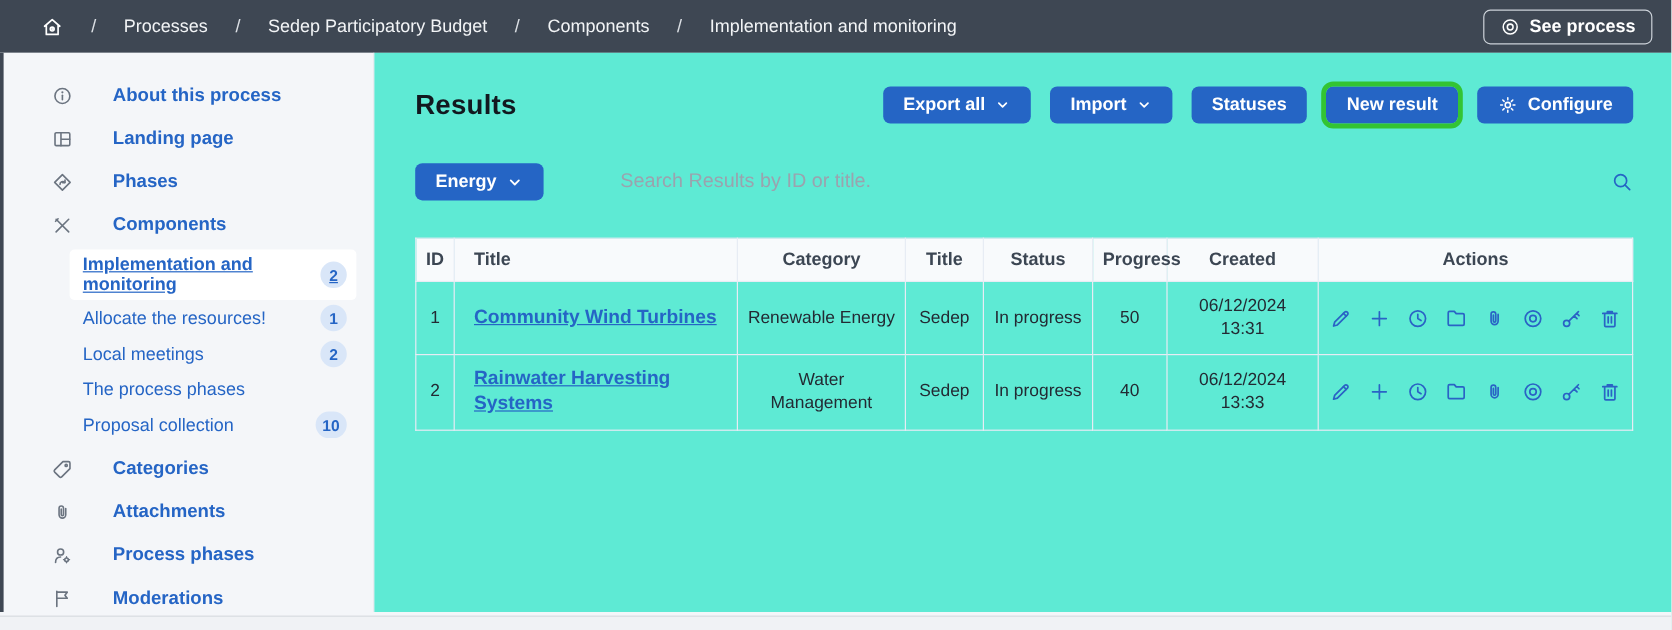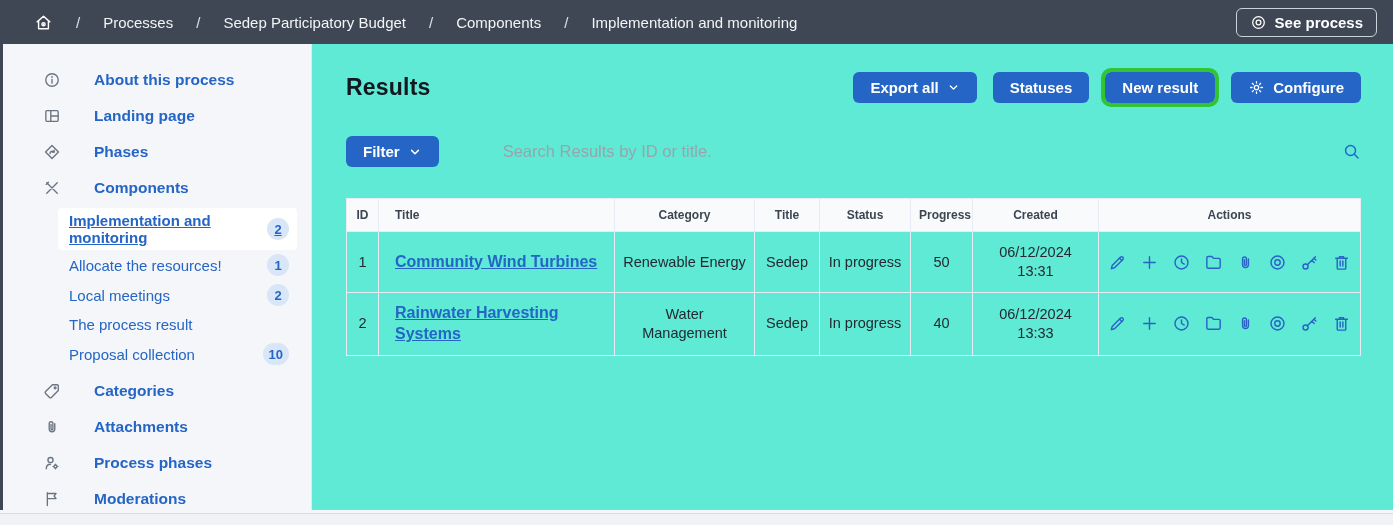--- a/index.html
+++ b/index.html
@@ -43,21 +43,21 @@
 
   
   .filter-row { display:flex; align-items:center; margin-top:33px; }
   .search-input { flex:1; margin-left:64px; border:none; outline:none; background:transparent; font-family:inherit; font-size:16.5px; color:#303741; }
   .search-input::placeholder { color:#9aa3ae; opacity:1; }
   .search-btn { background:none; border:none; padding:0; margin-left:12px; color:#2565c5; cursor:pointer; display:flex; align-items:center; }
 
   
   .results-table { width:100%; margin-top:31px; border-collapse:collapse; table-layout:fixed; }
   .results-table th, .results-table td { border:1px solid #e7ecf4; }
-  .results-table th { background:#f8fafc; color:#3c4653; font-size:12px; font-weight:700; padding:9px 8px; text-align:center; }
+  .results-table th { background:#f8fafc; color:#3c4653; font-size:15px; font-weight:700; padding:9px 8px; text-align:center; }
   .results-table td { color:#232a33; font-size:14.5px; padding:10px 8px; text-align:center; vertical-align:middle; line-height:1.3; height:61px; }
   th.c-title, td.c-title { text-align:left; padding-left:16px; }
   .col-id{width:32px} .col-title{width:236px} .col-cat{width:140px} .col-scope{width:65px} .col-status{width:91px} .col-prog{width:62px} .col-created{width:126px}
   .result-link { color:#2565c5; font-size:16px; font-weight:700; text-decoration:underline; cursor:pointer; }
   .actions-flex { display:flex; align-items:center; justify-content:center; gap:13px; }
   .action-btn { background:none; border:none; padding:0; color:#2a63c5; cursor:pointer; display:flex; align-items:center; }
 
   
   .ic { width:18px; height:18px; stroke:currentColor; fill:none; stroke-width:1.8; stroke-linecap:round; stroke-linejoin:round; }
   .ic-sm { width:13px; height:13px; stroke-width:2.6; }
@@ -221,21 +221,21 @@
         </div>
         <div class="sub-item">
           <span class="sub-label">Allocate the resources!</span>
           <span class="badge">1</span>
         </div>
         <div class="sub-item">
           <span class="sub-label">Local meetings</span>
           <span class="badge">2</span>
         </div>
         <div class="sub-item">
-          <span class="sub-label">The process result</span>
+          <span class="sub-label">The process phases</span>
 
         </div>
         <div class="sub-item">
           <span class="sub-label">Proposal collection</span>
           <span class="badge">10</span>
         </div>
       </div>
 
       <div class="side-item">
         <span style="display:flex">
@@ -270,20 +270,28 @@
         <span class="side-label">Moderations</span>
       </div>
     </aside>
 
     <main class="main">
       <div class="title-row">
         <h1 class="page-title">Results</h1>
         <div class="toolbar">
           <button class="btn">
             <span>Export all</span>
+            <span style="display:flex">
+                <svg class="ic ic-sm">
+                  <use href="#i-chevron-down"></use>
+                </svg>
+              </span>
+          </button>
+          <button class="btn">
+            <span>Import</span>
             <span style="display:flex">
                 <svg class="ic ic-sm">
                   <use href="#i-chevron-down"></use>
                 </svg>
               </span>
           </button>
           <button class="btn">
             <span>Statuses</span>
           </button>
           <button class="btn highlighted">
@@ -295,21 +303,21 @@
                   <use href="#i-gear"></use>
                 </svg>
               </span>
             <span>Configure</span>
           </button>
         </div>
       </div>
 
       <div class="filter-row">
         <button class="btn">
-          <span>Filter</span>
+          <span>Energy</span>
           <span style="display:flex">
               <svg class="ic ic-sm" style="width:14px;height:14px">
                 <use href="#i-chevron-down"></use>
               </svg>
             </span>
         </button>
         <input class="search-input" type="text" placeholder="Search Results by ID or title." style="">
         <button class="search-btn">
           <span style="display:flex">
               <svg class="ic" style="width:19px;height:19px">

